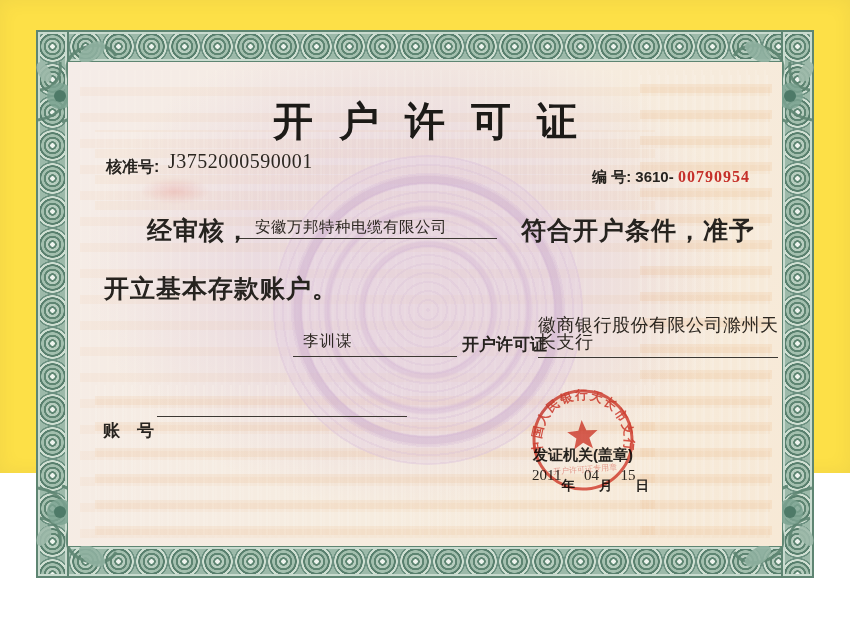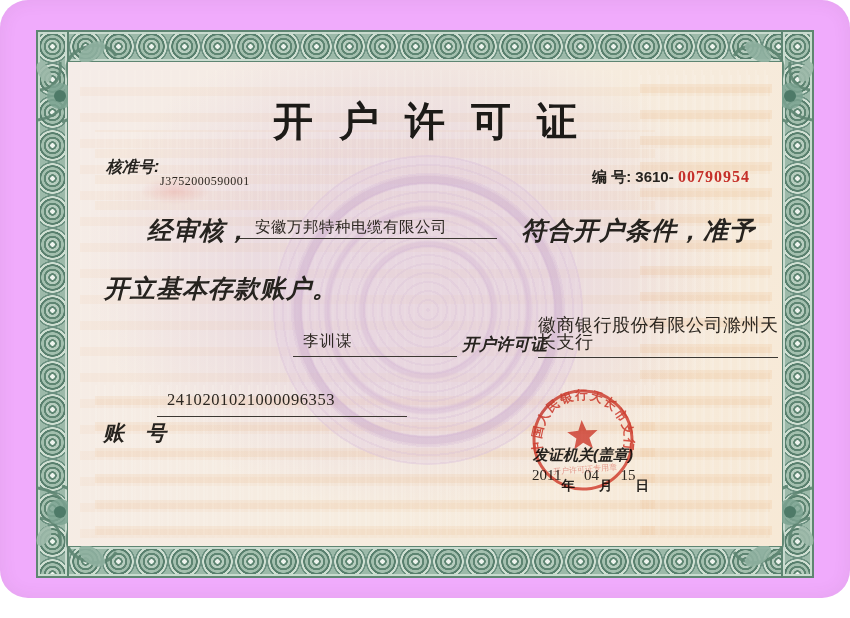--- a/index.html
+++ b/index.html
@@ -1,19 +1,19 @@
 <!DOCTYPE html>
 <html><head>
 <meta charset="utf-8">
 <style>
   html,body{margin:0;padding:0;}
   body{width:850px;height:618px;background:#ffffff;overflow:hidden;
        font-family:"Liberation Sans",sans-serif;}
-  .stage{position:relative;width:850px;height:598px;background:#f0abfc;
-         box-shadow:inset 0 0 18px rgba(90,80,70,.08);border-radius:28px;}
+  .stage{position:relative;width:850px;height:473px;background:#fde047;
+         box-shadow:inset 0 0 18px rgba(90,80,70,.08);}
   
   .band{position:absolute;background-color:#9cb9a9;
         box-shadow:inset 0 0 0 2px #5e8572, inset 0 0 0 4px #c9dbcf;}
   .band.h{height:33px;background-image:
       radial-gradient(circle at 16.5px 16.5px,#eef4ee 0 2px,#5e8572 2.5px 4px,#b7cdbf 4.5px 6.5px,#5e8572 7px 8.5px,#a3bfae 9px 11px,#587f6d 11.5px 13px,#cfdfd2 13.5px 15px,#6b9080 15.5px 16.5px,rgba(0,0,0,0) 17px);
       background-size:33px 33px;background-repeat:repeat-x;}
   .band.v{width:33px;background-image:
       radial-gradient(circle at 16.5px 16.5px,#eef4ee 0 2px,#5e8572 2.5px 4px,#b7cdbf 4.5px 6.5px,#5e8572 7px 8.5px,#a3bfae 9px 11px,#587f6d 11.5px 13px,#cfdfd2 13.5px 15px,#6b9080 15.5px 16.5px,rgba(0,0,0,0) 17px);
       background-size:33px 33px;background-repeat:repeat-y;}
   .band-top{left:36px;top:30px;width:778px;}
@@ -53,40 +53,40 @@
   .wm-top{left:95px;top:130px;width:560px;height:80px;opacity:.3;}
   .rosette{position:absolute;left:273px;top:155px;width:310px;height:310px;border-radius:50%;
       background:
        radial-gradient(circle,rgba(255,255,255,0) 0 28%,rgba(210,180,210,.38) 29% 31%,rgba(255,255,255,0) 32% 44%,rgba(210,180,210,.4) 45% 47%,rgba(255,255,255,0) 48% 57%,rgba(202,170,204,.45) 58% 61%,rgba(255,255,255,0) 62% 73%,rgba(202,170,204,.5) 74% 78%,rgba(255,255,255,0) 79%),
        repeating-radial-gradient(circle,rgba(216,190,214,.3) 0 2px,rgba(255,255,255,0) 2px 9px),
        radial-gradient(circle,rgba(228,206,226,.35) 0 70%,rgba(228,206,226,0) 74%);}
   .smudge{position:absolute;left:140px;top:178px;width:70px;height:26px;border-radius:50%;
       background:radial-gradient(ellipse,rgba(225,100,90,.22),rgba(225,100,90,0) 70%);filter:blur(1px);}
   
   .t{position:absolute;white-space:nowrap;}
-  .lbl{font-family:"Liberation Sans",sans-serif;font-weight:700;color:#26231f;font-style:italic;}
+  .lbl{font-family:"Liberation Sans",sans-serif;font-weight:700;color:#26231f;}
   .val{font-family:"Liberation Serif",serif;color:#2b2620;}
   .title{left:0;right:0;text-align:center;top:94px;font-size:40px;font-weight:700;
          letter-spacing:26px;padding-left:26px;color:#1c1a17;
          font-family:"DejaVu Serif","Liberation Serif",serif;}
   .approval-label{left:106px;top:157px;font-size:16px;}
-  .approval-value{left:160px;top:150px;font-size:12px;letter-spacing:.5px;margin-top:24px;}
+  .approval-value{left:168px;top:150px;font-size:20px;letter-spacing:.5px;}
   .serial{left:592px;top:158px;font-size:15px;font-weight:600;color:#26231f;margin-top:10px;}
   .serial .red{font-family:"Liberation Serif",serif;font-weight:700;font-size:16px;letter-spacing:1px;}
   .big{font-size:25px;letter-spacing:1px;}
   .line1-prefix{left:147px;top:214px;}
   .company{left:255px;top:217px;font-size:15.5px;letter-spacing:.5px;}
   .line1-suffix{left:521px;top:214px;}
   .line2{left:104px;top:264px;margin-top:8px;}
   .rep-label{left:103px;top:331px;font-size:17px;}
   .rep-name{left:303px;top:331px;font-size:15.5px;letter-spacing:1px;}
   .bank-label{left:462px;top:333px;font-size:17px;}
   .bank-name{left:538px;top:317px;font-size:18px;line-height:17px;width:244px;
              white-space:normal;letter-spacing:.5px;}
-  .acct-label{left:103px;top:419px;font-size:21px;}
+  .acct-label{left:103px;top:419px;font-size:17px;}
   .acct-value{left:167px;top:390px;font-size:16.5px;letter-spacing:.6px;}
   .issuer-label{left:533px;top:446px;font-size:15px;}
   .daterow{left:532px;top:464px;font-size:15px;color:#26231f;}
   .daterow .num{font-family:"Liberation Serif",serif;position:relative;top:2px;font-size:15px;color:#2b2620;}
   .daterow .unit{font-family:"Liberation Sans",sans-serif;font-weight:600;position:relative;top:12px;font-size:13.5px;}
   .daterow .g1{margin-left:9px;} .daterow .g2{margin-left:8px;}
   .rule{position:absolute;height:0;border-bottom:1.6px solid #3c3832;}
   .rule-company{left:237px;top:238px;width:260px;}
   .rule-name{left:293px;top:356px;width:164px;}
   .rule-bank{left:538px;top:357px;width:240px;}
@@ -198,21 +198,20 @@
   <div class="t lbl big line1-prefix">经审核，</div>
   <div class="t lbl big line1-suffix">符合开户条件，准予</div>
   <div class="t lbl big line2">开立基本存款账户。</div>
 
   <div class="t val rep-name">李训谋</div>
 
   <div class="t lbl bank-label">开户许可证</div>
   <div class="t val bank-name">徽商银行股份有限公司滁州天长支行</div>
 
   <div class="t lbl acct-label">账　号</div>
-  <div class="t val acct-value">2410201021000096353</div>
 
   <div class="t lbl issuer-label">发证机关(盖章)</div>
 
   <div class="t daterow">
     <span class="num">2011</span><span class="unit">年</span><span class="num g1">04</span><span class="unit">月</span><span class="num g2">15</span><span class="unit">日</span>
   </div>
 
   <div class="seal">
     <svg viewBox="0 0 112 112">
       <defs>

